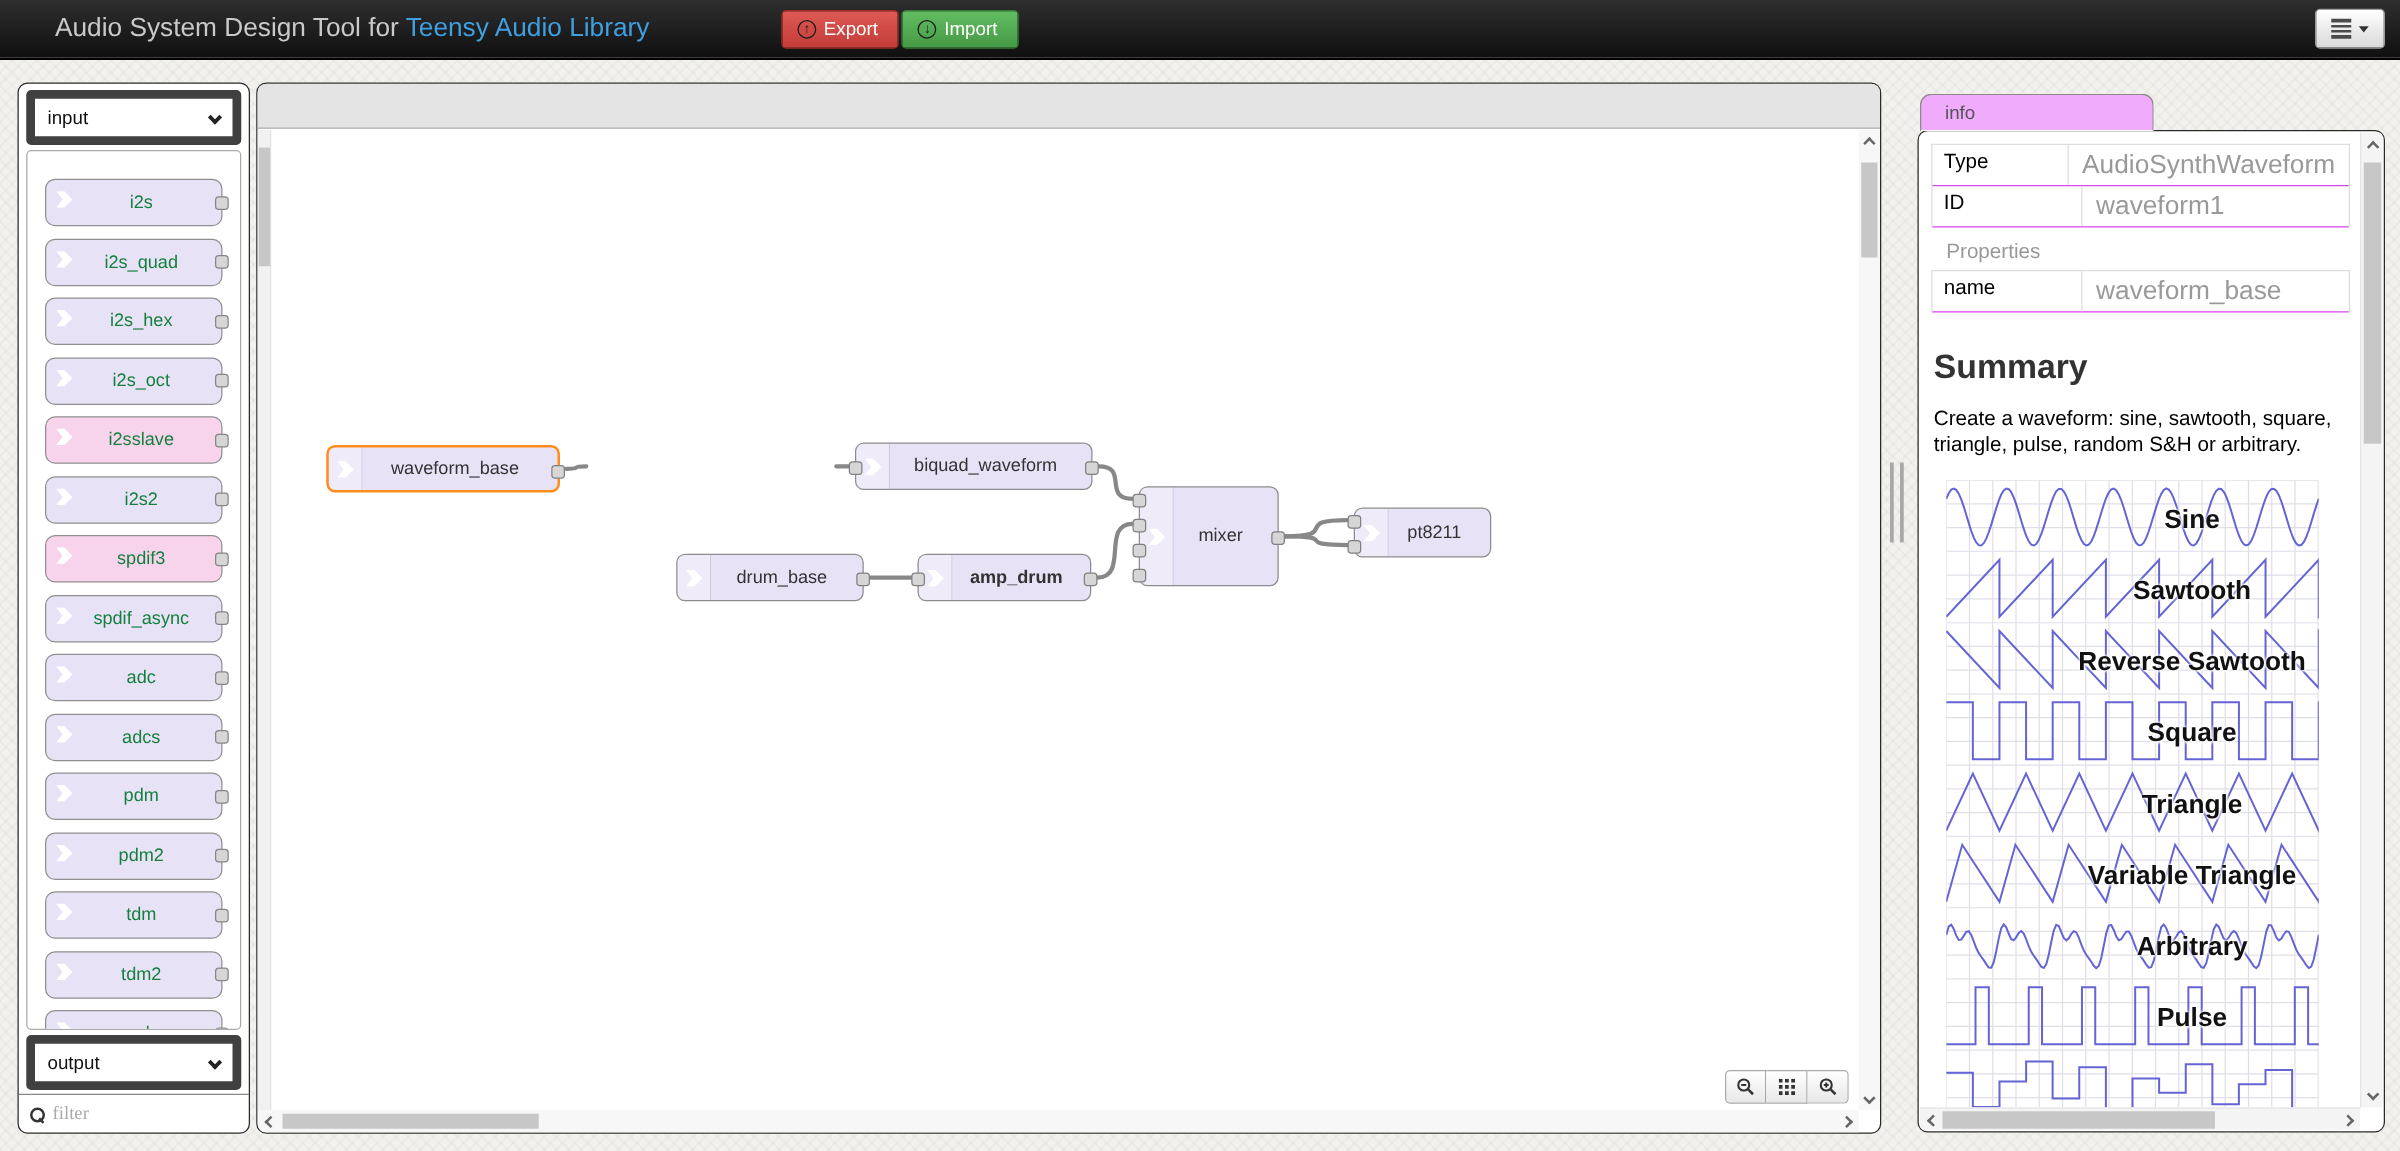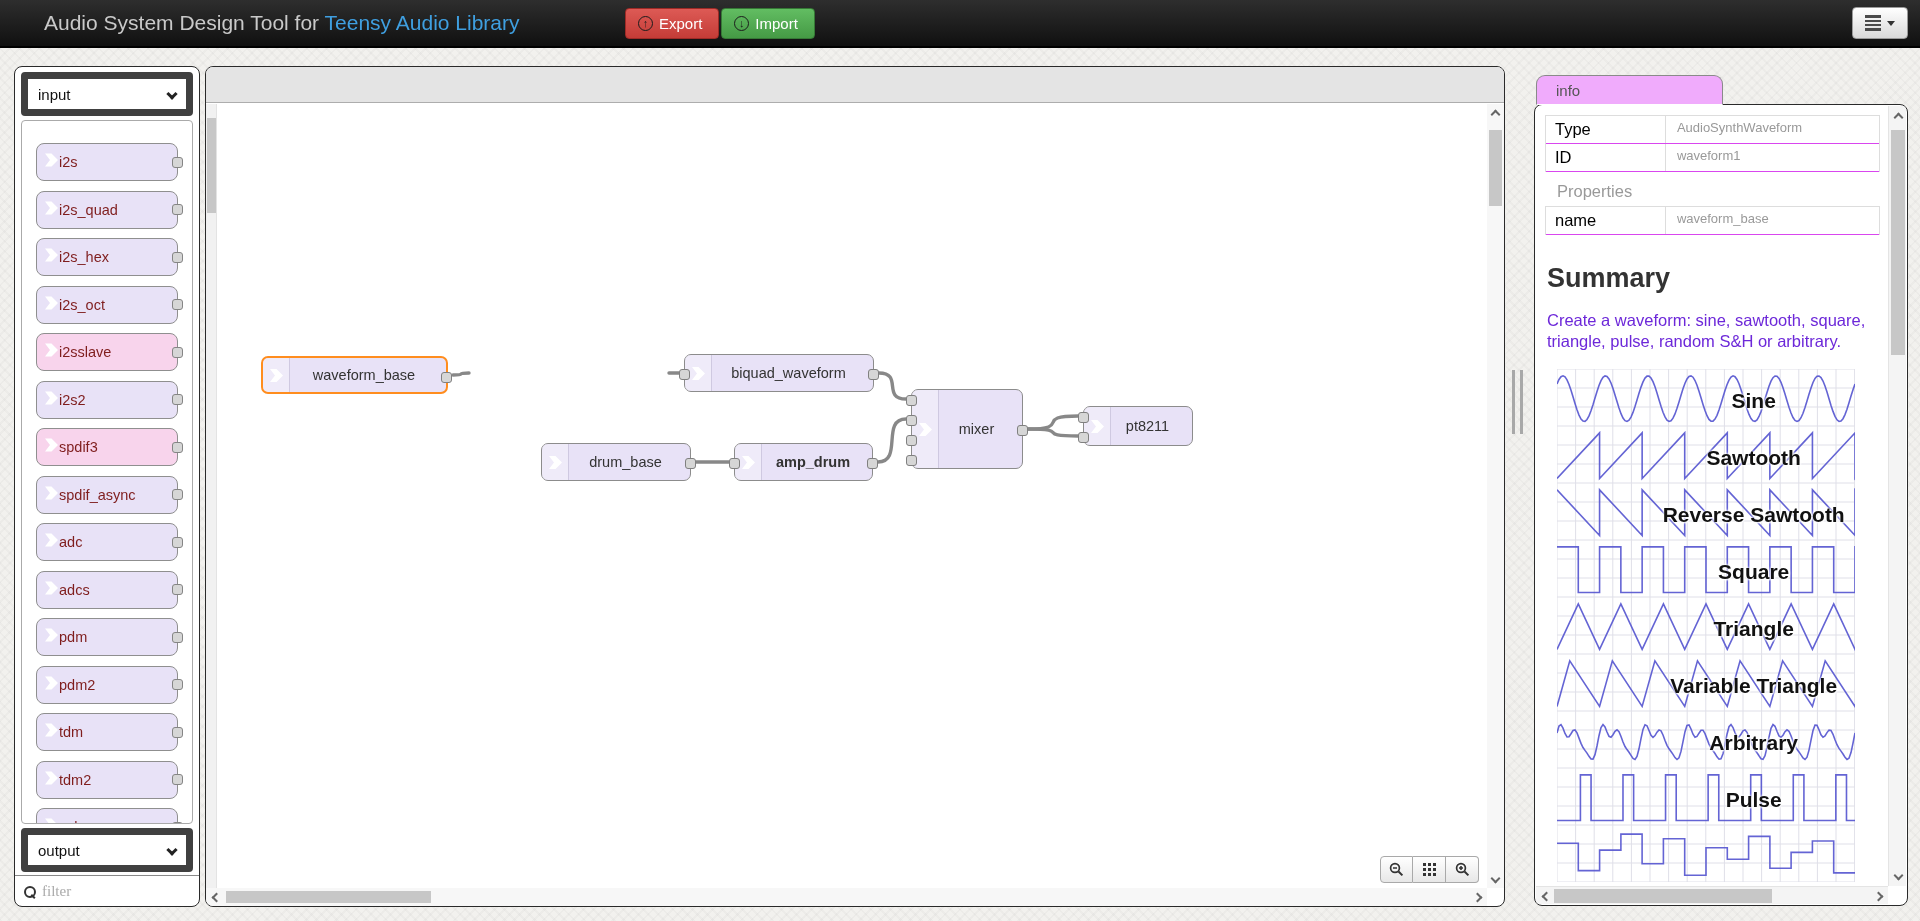--- a/index.html
+++ b/index.html
@@ -43,22 +43,22 @@
     background:#fff; display:flex; align-items:center; padding:0 10px;
     font-size:15px; color:#111; cursor:pointer; flex:none; }
   .pselect .chev { margin-left:auto; }
   #plist { flex:1; margin:3px 2px; border:1px solid #aaa; border-radius:4px;
     overflow:hidden; display:flex; flex-direction:column; align-items:center;
     padding-top:22px; gap:9.5px; }
   .pitem { position:relative; width:142px; height:38px; flex:none;
     border:1.5px solid #8f8f8f; border-radius:8px; background:#e8e2f7;
     display:flex; align-items:center; cursor:grab; }
   .pitem.pink { background:#f8d4ec; }
-  .pitem .nlabel { position:absolute; left:22px; right:10px; text-align:left;
-    font-size:14.5px; color:#7f1d1d; }
+  .pitem .nlabel { position:absolute; left:22px; right:10px; text-align:center;
+    font-size:14.5px; color:#15803d; }
   .pitem .arrow { position:absolute; left:8px; top:50%; transform:translateY(-50%); }
   .pport { position:absolute; right:-6px; top:50%; margin-top:-5.5px; width:11px; height:11px;
     background:#d6d6d6; border:1.5px solid #858585; border-radius:3px; }
   #pfilter { height:31px; margin:2px -4px 0 -4px; border-top:1px solid #888;
     display:flex; align-items:center; padding:0 9px; gap:7px; flex:none; }
   .mag { position:relative; width:11px; height:11px; flex:none; }
   .mag::before { content:""; position:absolute; left:0; top:0; width:8px; height:8px;
     border:2px solid #333; border-radius:50%; }
   .mag::after { content:""; position:absolute; left:8px; top:8px; width:5px; height:2px;
     background:#333; transform:rotate(45deg); transform-origin:0 0; }
@@ -136,25 +136,25 @@
     background:#c7c7c7; }
   #info-hsb { position:absolute; left:1px; right:19px; bottom:1px; height:18px;
     background:#f4f4f4; border-top:1px solid #e4e4e4; }
   #info-hsb .thumb { position:absolute; left:18px; top:2px; width:218px; height:14px;
     background:#c7c7c7; }
 
   .itable { border:1px solid #ddd; border-bottom:none; margin-right:2px; }
   .irow { display:flex; border-bottom:1px solid #d946ef; }
   .ilabel { width:36%; padding:4px 9px; font-size:16.5px; color:#000;
     border-right:1px solid #ddd; }
-  .ivalue { flex:1; padding:4px 11px; font-size:13px; color:#999; }
+  .ivalue { flex:1; padding:4px 11px; font-size:21px; color:#999; }
   .isection { padding:10px 9px 5px 12px; color:#999; font-size:16.5px; }
 
   #summary-title { font-size:27px; font-weight:bold; color:#333; margin:28px 0 16px 2px; }
-  #summary-text { font-size:16.5px; color:#6d28d9; line-height:1.3; margin:0 0 16px 2px;
+  #summary-text { font-size:16.5px; color:#000000; line-height:1.3; margin:0 0 16px 2px;
     max-width:330px; }
 
   #waves { margin-left:12px; }
   .wrow { position:relative; width:298px; height:57px; }
   .wrow svg { position:absolute; inset:0; }
   .wlabel { position:absolute; left:66%; top:56%; transform:translate(-50%,-50%);
     font-size:21px; font-weight:bold; color:#111; white-space:nowrap;
     text-shadow:0 0 3px #fff, 0 0 3px #fff, 1px 1px 2px #fff; }
 </style>
 </head>

